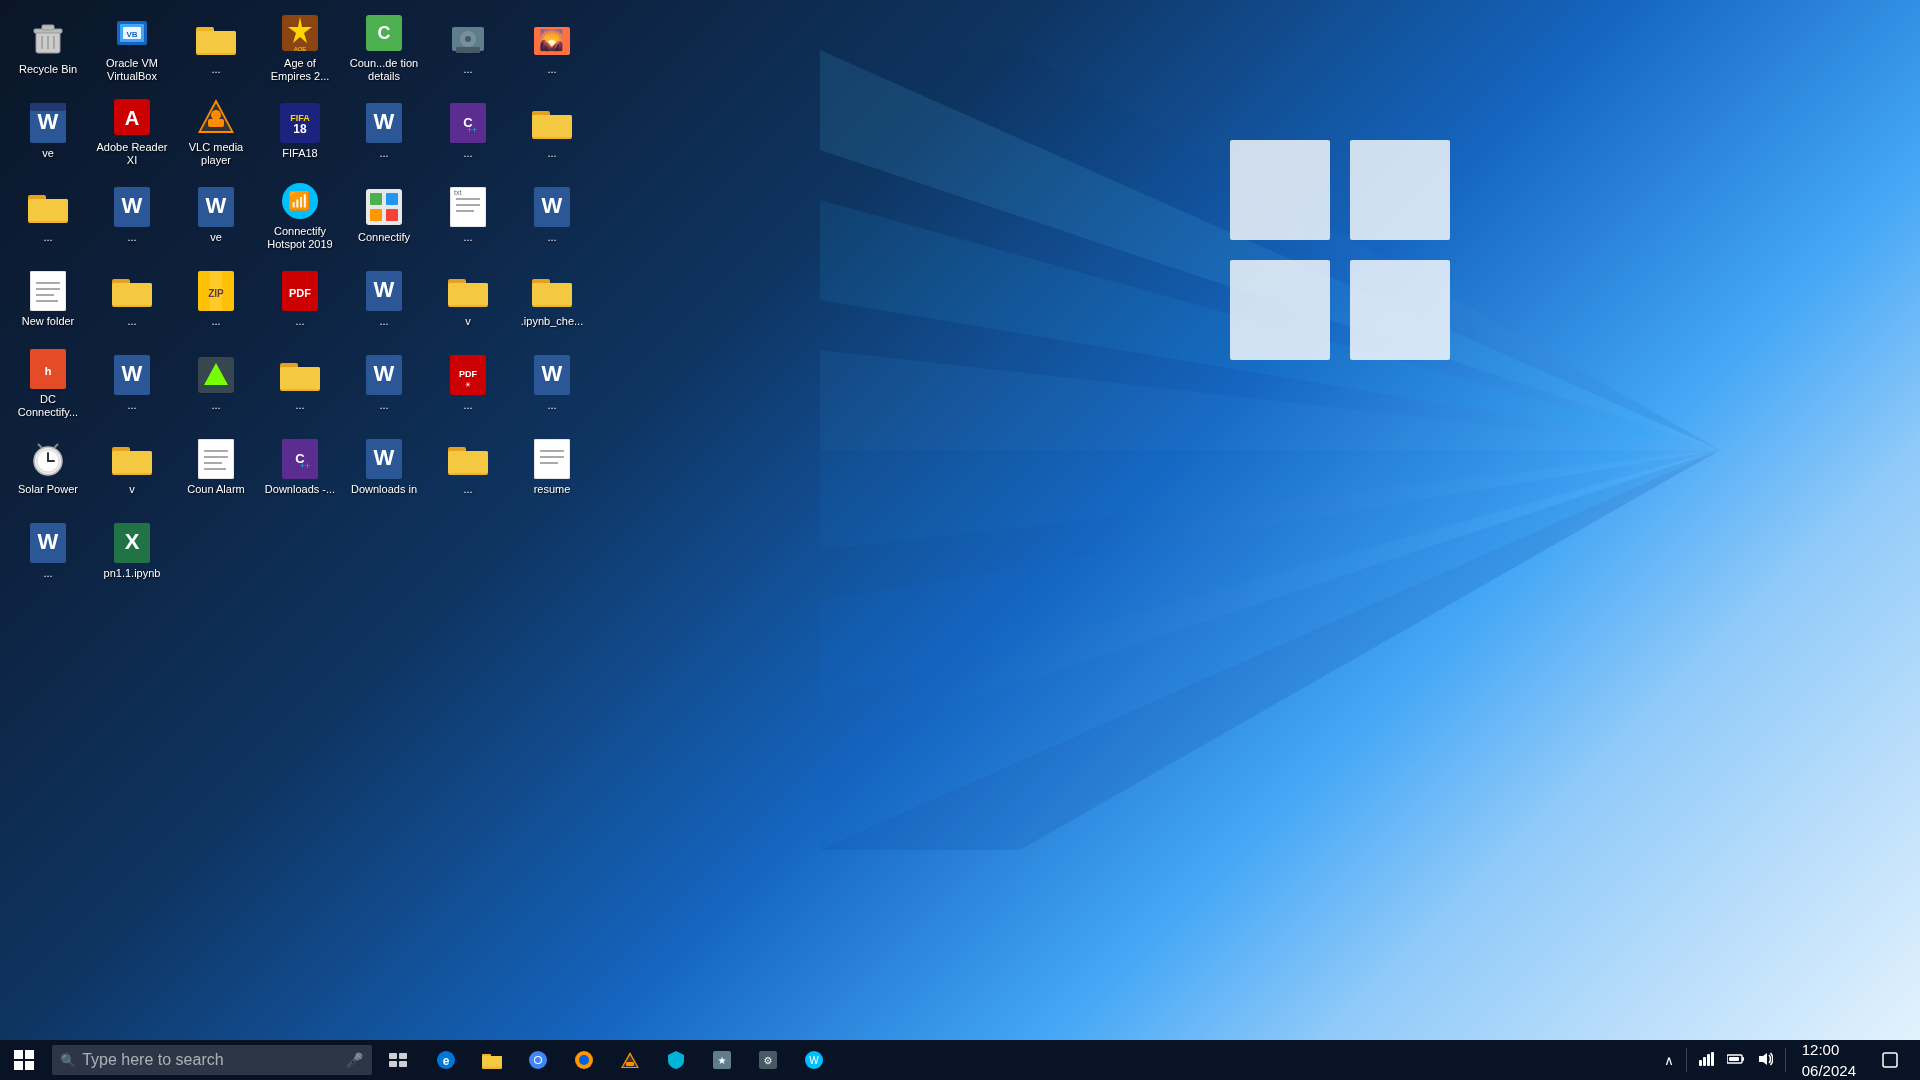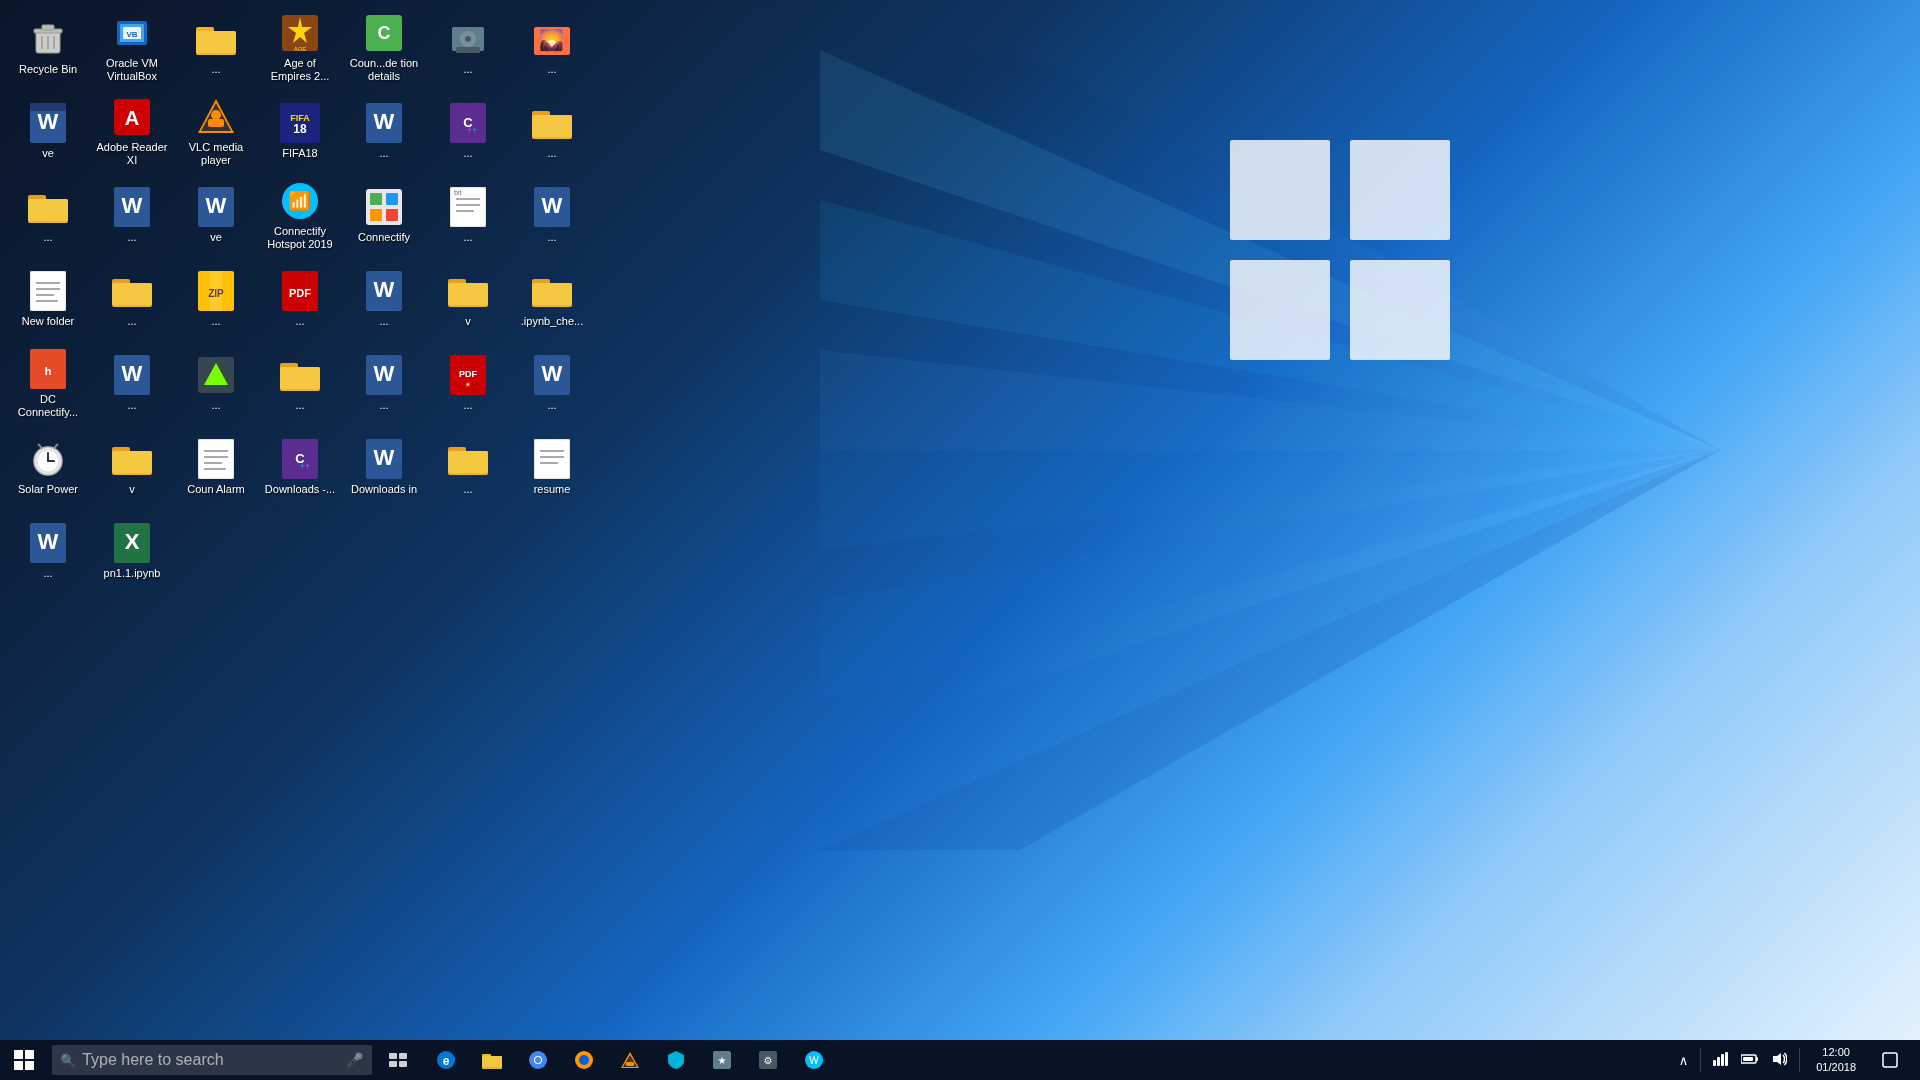--- a/index.html
+++ b/index.html
@@ -106,22 +106,21 @@
       margin-right: 8px;
     }
     .tray-icon {
       color: white;
       font-size: 13px;
       padding: 2px 4px;
       cursor: pointer;
     }
     .tray-clock {
       color: white;
-      font-size: 11px;
-      text-align: center;
+      font-size: 15px;
       line-height: 1.4;
       padding: 0 8px;
       cursor: pointer;
     }
     .tray-notification {
       width: 44px;
       height: 40px;
       display: flex;
       align-items: center;
       justify-content: center;
@@ -833,21 +832,21 @@
     <span class="tray-icon">
       <svg width="16" height="14" viewBox="0 0 16 14">
         <polygon points="2,4 2,10 6,10 10,13 10,1 6,4" fill="white"></polygon>
         <path d="M12,3 C14,5 14,9 12,11" stroke="white" stroke-width="1.5" fill="none"></path>
         <path d="M13.5,1 C16.5,4 16.5,10 13.5,13" stroke="white" stroke-width="1.5" fill="none"></path>
       </svg>
     </span>
     <div class="taskbar-divider"></div>
     <div class="tray-clock">
       <div>12:00</div>
-      <div>01/2018</div>
+      <div>06/2024</div>
     </div>
     <div class="tray-notification">
       <svg width="16" height="16" viewBox="0 0 16 16">
         <rect x="1" y="1" width="14" height="14" rx="2" fill="none" stroke="white" stroke-width="1.5"></rect>
       </svg>
     </div>
   </div>
 </div>
 
 </body></html>

